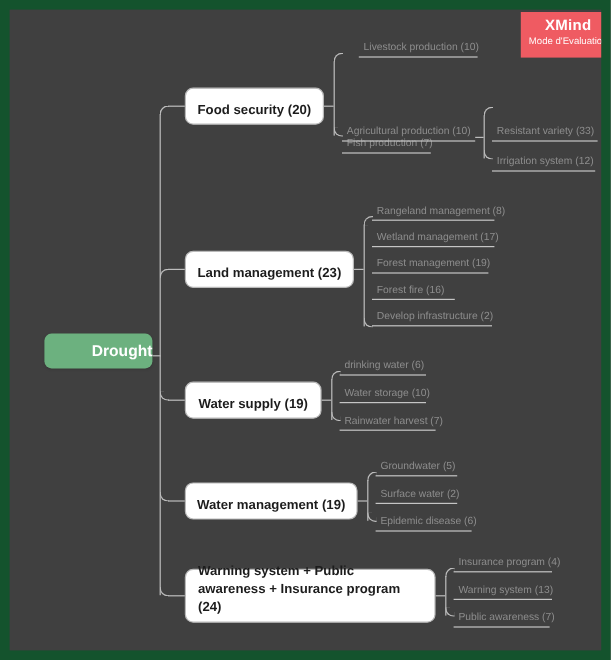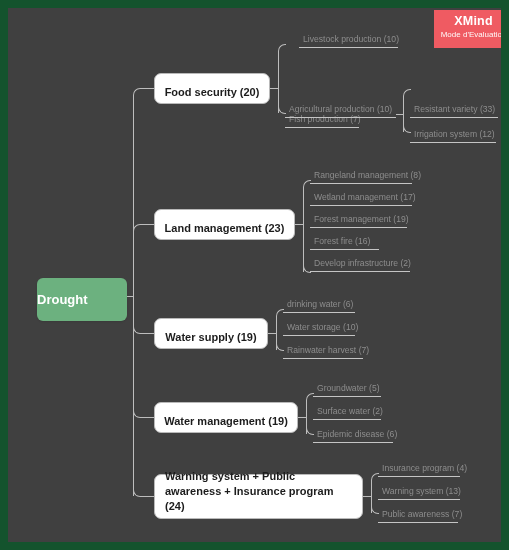--- a/index.html
+++ b/index.html
@@ -47,29 +47,29 @@
     display: block;
     opacity: 0.96;
   }
 
   
   .root-node {
     position: absolute;
     left: 29px;
     top: 270px;
     width: 90px;
-    height: 43px;
+    height: 29px;
     background: #6cb17f;
     border-radius: 6px;
     color: #ffffff;
     font-size: 13px;
     font-weight: bold;
     display: flex;
     align-items: center;
-    justify-content: flex-start;
+    justify-content: flex-end;
     z-index: 20;
     box-shadow: 0 1px 2px rgba(0,0,0,0.10);
   }
 
   
   .main-node {
     position: absolute;
     background: #ffffff;
     border: 1px solid #b9b9b9;
     border-radius: 7px;

